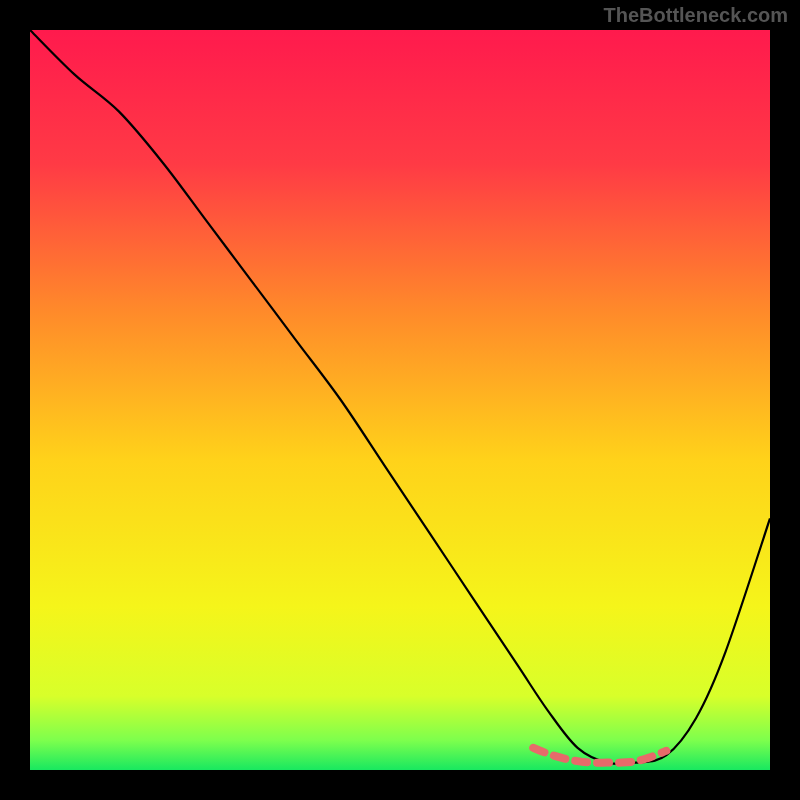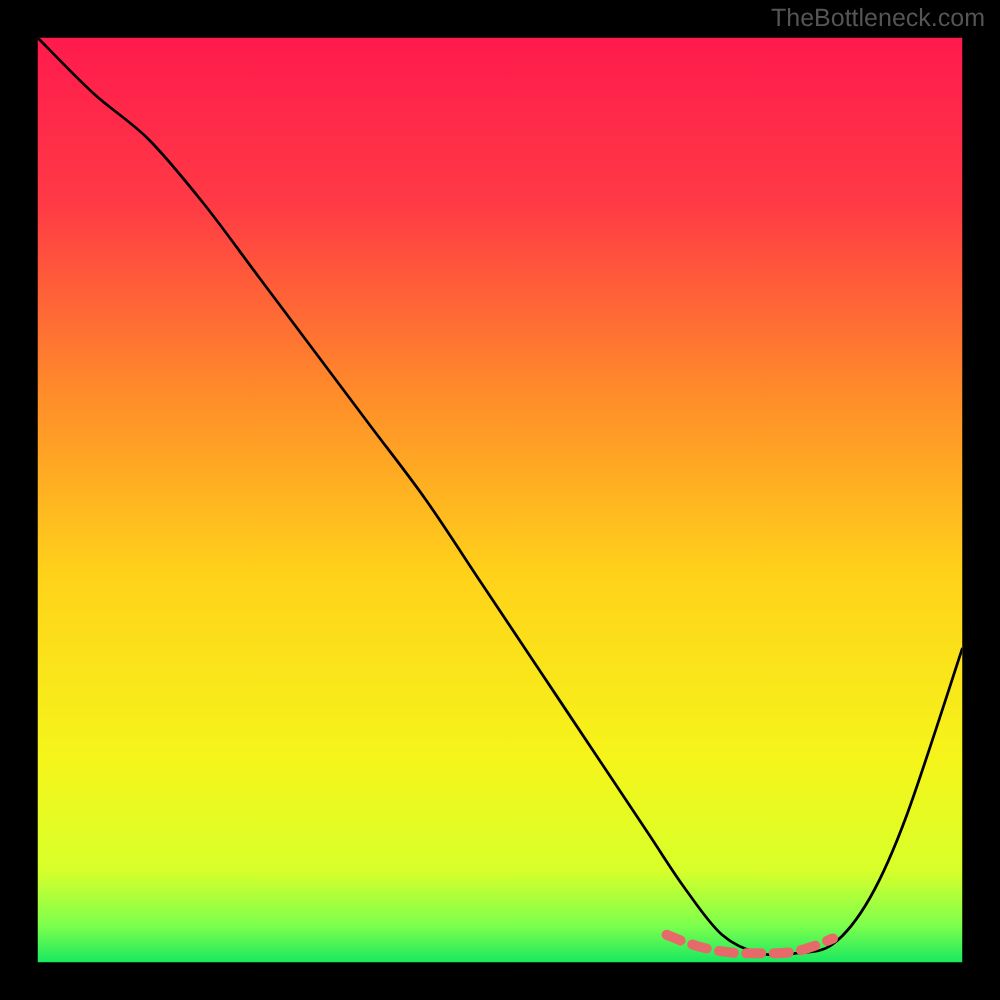--- a/index.html
+++ b/index.html
@@ -11,21 +11,21 @@
     font-family: Arial, sans-serif;
     position: relative;
     overflow: hidden;
   }
   .attribution {
     position: absolute;
     top: 4px;
     right: 12px;
     color: #555;
     font-size: 20px;
-    font-weight: 400;
+    font-weight: 700;
     z-index: 10;
     text-align: right;
   }
   .plot-area {
     position: absolute;
     left: 30px;
     top: 30px;
     width: 740px;
     height: 740px;
   }

